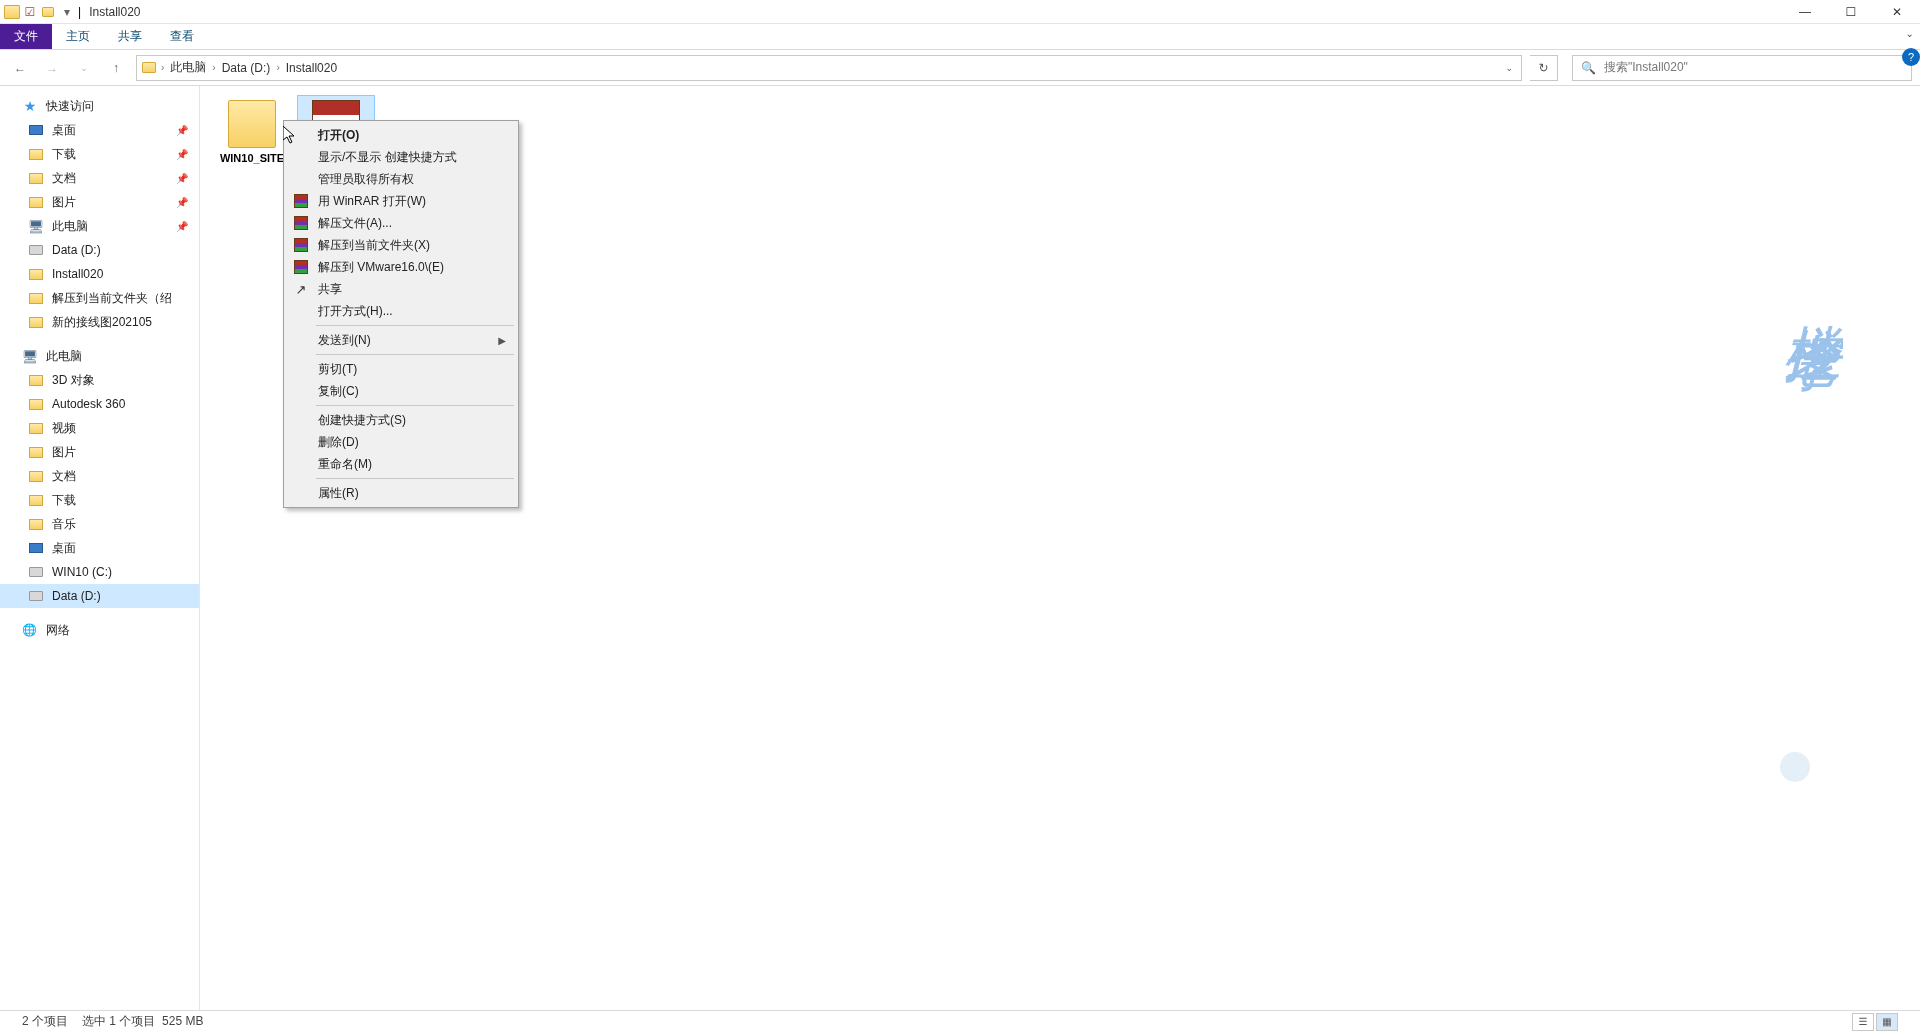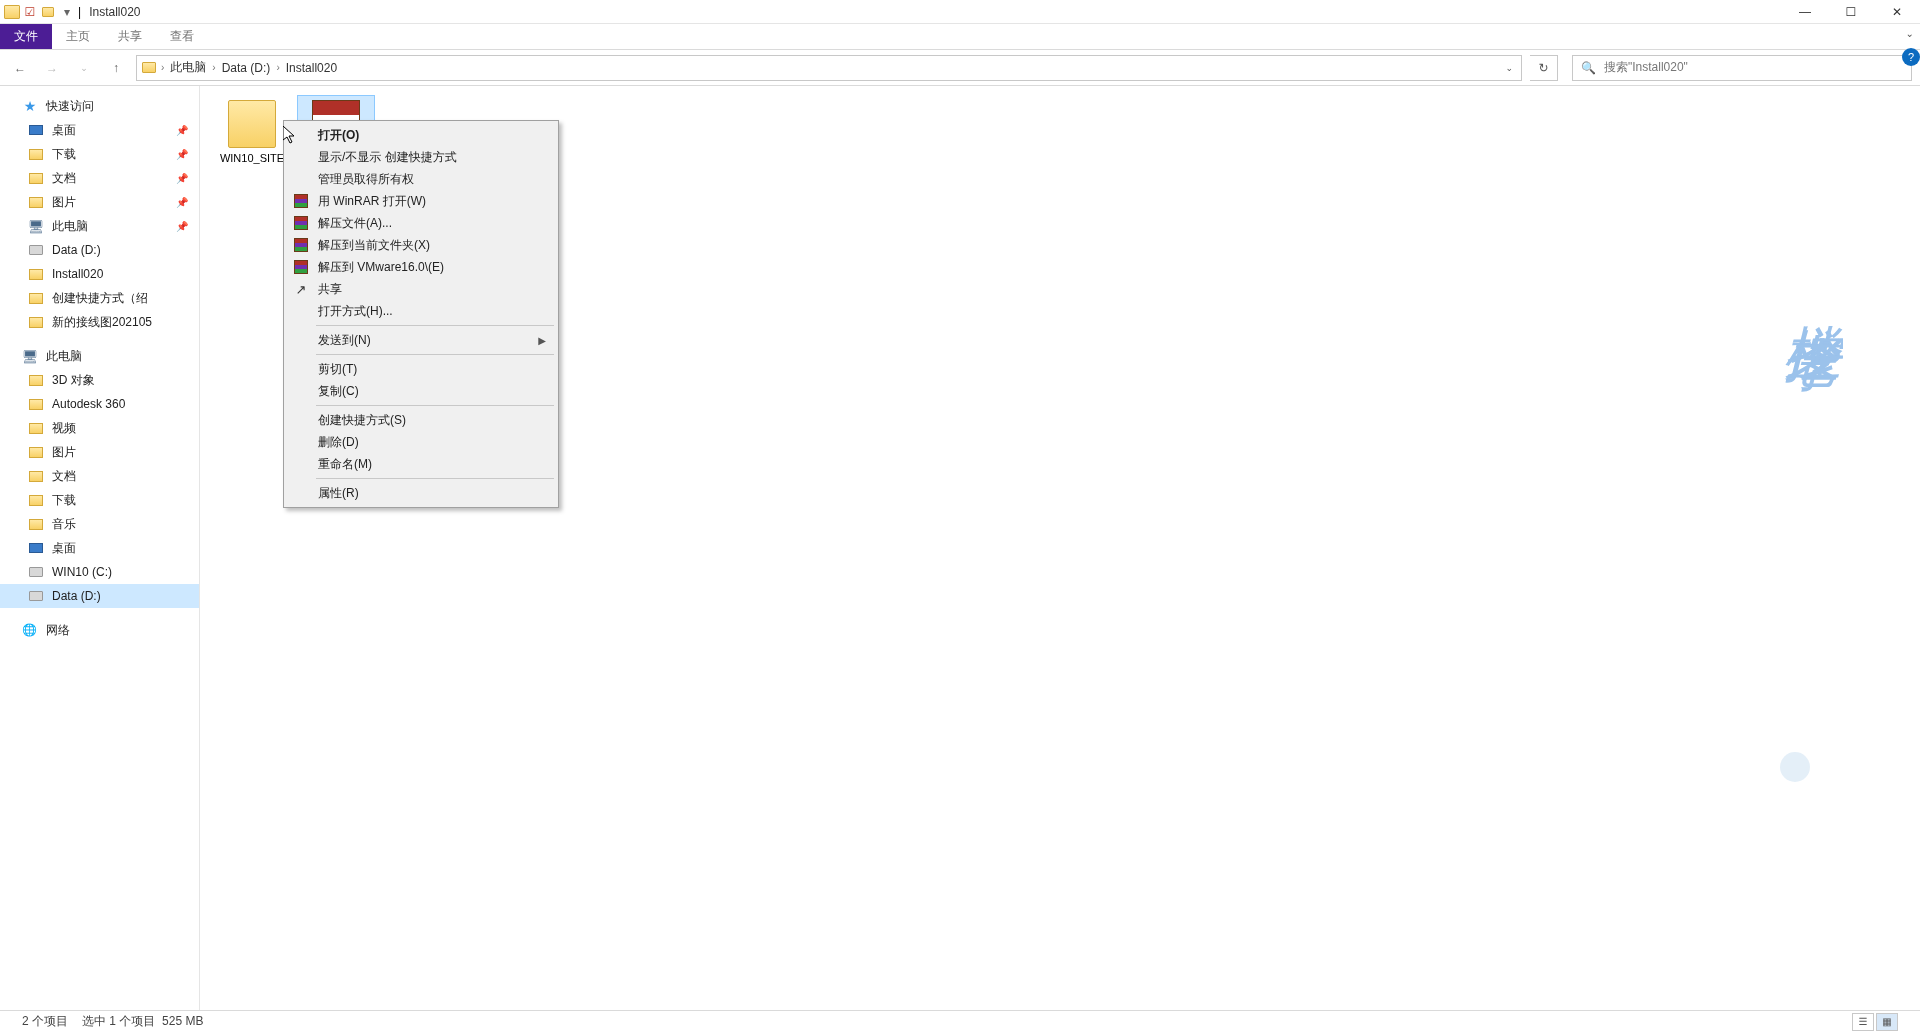--- a/index.html
+++ b/index.html
@@ -10,21 +10,21 @@
 .titlebar-icons { display: flex; align-items: center; gap: 2px; padding: 0 4px; }
 .qat-icon { width: 16px; height: 16px; display: flex; align-items: center; justify-content: center; }
 .folder-ico { width: 16px; height: 14px; background: linear-gradient(#ffe9a6,#f8d166); border: 1px solid #d4a93a; border-radius: 1px; }
 .qat-sep { color: #666; padding: 0 6px; }
 .win-title { padding-left: 4px; color: #333; }
 .winbtns { margin-left: auto; display: flex; }
 .winbtn { width: 46px; height: 24px; display: flex; align-items: center; justify-content: center; color: #333; }
 
 
 .ribbon { height: 26px; display: flex; align-items: stretch; border-bottom: 1px solid #dadada; position: relative; }
-.ribbon-tab { padding: 0 14px; display: flex; align-items: center; color: #737373; }
+.ribbon-tab { padding: 0 14px; display: flex; align-items: center; color: #0c4a6e; }
 .ribbon-tab.file { background: #4c1d95; color: #fff; }
 .ribbon-expand { position: absolute; right: 6px; top: 4px; color: #555; font-size: 10px; }
 .help-badge { position: absolute; right: 0; top: 24px; width: 18px; height: 18px; background: #0c6bc0; color: #fff; border-radius: 50%; font-size: 11px; display: flex; align-items: center; justify-content: center; }
 
 
 .navbar { height: 36px; display: flex; align-items: center; padding: 0 8px; gap: 8px; border-bottom: 1px solid #dadada; }
 .nav-arrow { width: 24px; height: 24px; display: flex; align-items: center; justify-content: center; color: #606060; }
 .nav-arrow.disabled { color: #b8b8b8; }
 .addrbar { flex: 1; height: 26px; border: 1px solid #c8c8c8; display: flex; align-items: center; padding: 0 2px; background: #fff; }
 .addr-icon { width: 20px; display: flex; justify-content: center; }
@@ -42,31 +42,31 @@
 .tree-item.selected { background: #cde8ff; }
 .tree-ico { width: 16px; height: 16px; flex-shrink: 0; display: flex; align-items: center; justify-content: center; }
 .ico-star { color: #3b99e8; font-size: 14px; }
 .ico-folder-sm { width: 14px; height: 11px; background: linear-gradient(#ffe9a6,#f8d166); border: 1px solid #d4a93a; }
 .ico-desktop { width: 14px; height: 10px; background: #3a7cc9; border: 1px solid #2a5a94; }
 .ico-disk { width: 14px; height: 10px; background: #d8d8d8; border: 1px solid #999; border-radius: 1px; }
 .ico-pc { color: #4a6a8a; font-size: 13px; }
 .pin { margin-left: auto; margin-right: 10px; color: #888; font-size: 10px; }
 .tree-gap { height: 10px; }
 
-.content { flex: 1; position: relative; padding: 10px 14px; }
+.content { flex: 1; position: relative; padding: 10px 14px; font-weight: bold; }
 .file-grid { display: flex; gap: 8px; }
 .file-item { width: 76px; display: flex; flex-direction: column; align-items: center; text-align: center; padding: 4px 2px; }
 .file-item.selected { background: #cde8ff; outline: 1px solid #8cc9ff; }
 .file-thumb { width: 48px; height: 48px; margin-bottom: 4px; }
 .thumb-folder { background: linear-gradient(#ffe9a6,#f8d166); border: 1px solid #d4a93a; border-radius: 2px; }
 .thumb-rar { background: linear-gradient(to bottom, #b03028 0%, #b03028 30%, #fff 30%, #fff 45%, #7030b0 45%, #7030b0 60%, #fff 60%, #fff 75%, #30a040 75%); border: 1px solid #6a3a18; }
 .file-label { font-size: 11px; line-height: 13px; word-break: break-all; }
 
 
-.ctxmenu { position: absolute; left: 283px; top: 120px; width: 276px; background: #f0f0f0; border: 1px solid #a0a0a0; box-shadow: 3px 3px 4px rgba(0,0,0,0.25); padding: 3px 2px; }
+.ctxmenu { position: absolute; left: 283px; top: 120px; width: 236px; background: #f0f0f0; border: 1px solid #a0a0a0; box-shadow: 3px 3px 4px rgba(0,0,0,0.25); padding: 3px 2px; }
 .ctx-item { height: 22px; display: flex; align-items: center; padding-left: 32px; padding-right: 10px; position: relative; color: #222; }
 .ctx-item.bold { font-weight: bold; }
 .ctx-ico { position: absolute; left: 6px; width: 18px; height: 16px; display: flex; align-items: center; justify-content: center; }
 .ctx-rar { width: 14px; height: 14px; background: linear-gradient(to bottom,#b03028 0 35%,#7030b0 35% 70%,#30a040 70%); border:1px solid #6a3a18; }
 .ctx-share { font-size: 13px; color: #333; }
 .ctx-sep { height: 1px; background: #c8c8c8; margin: 3px 2px 3px 30px; }
 .ctx-arrow { margin-left: auto; color: #555; font-size: 10px; }
 
 
 .statusbar { height: 22px; border-top: 1px solid #dadada; display: flex; align-items: center; padding: 0 22px; color: #444; gap: 14px; font-size: 12px; }
@@ -189,21 +189,21 @@
      <span class="tree-ico">
             <div class="ico-folder-sm"></div>
           </span>
      <span>Install020</span>
 
    </div>
         <div class="tree-item indent">
      <span class="tree-ico">
             <div class="ico-folder-sm"></div>
           </span>
-     <span>创建快捷方式（绍</span>
+     <span>解压到当前文件夹（绍</span>
 
    </div>
         <div class="tree-item indent">
      <span class="tree-ico">
             <div class="ico-folder-sm"></div>
           </span>
      <span>新的接线图202105</span>
 
    </div>
       </div>

